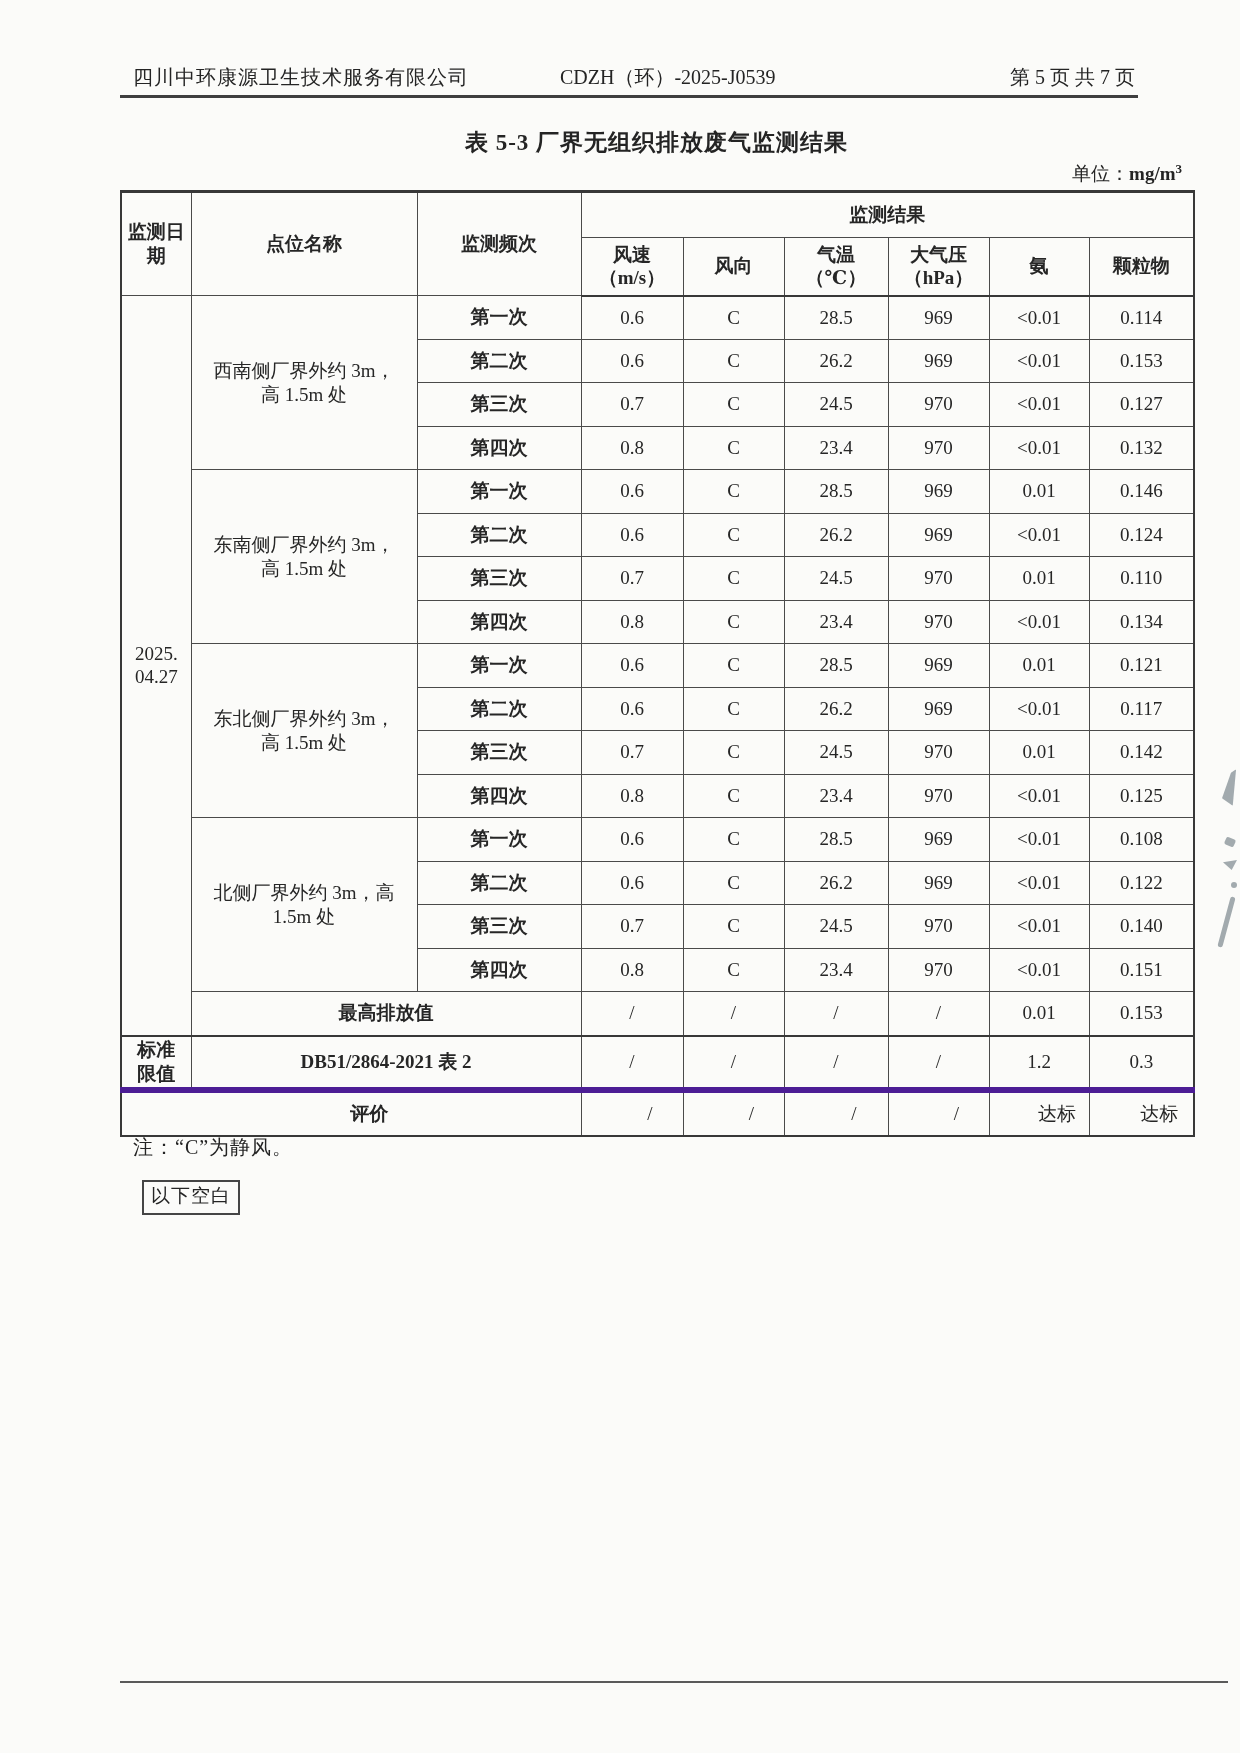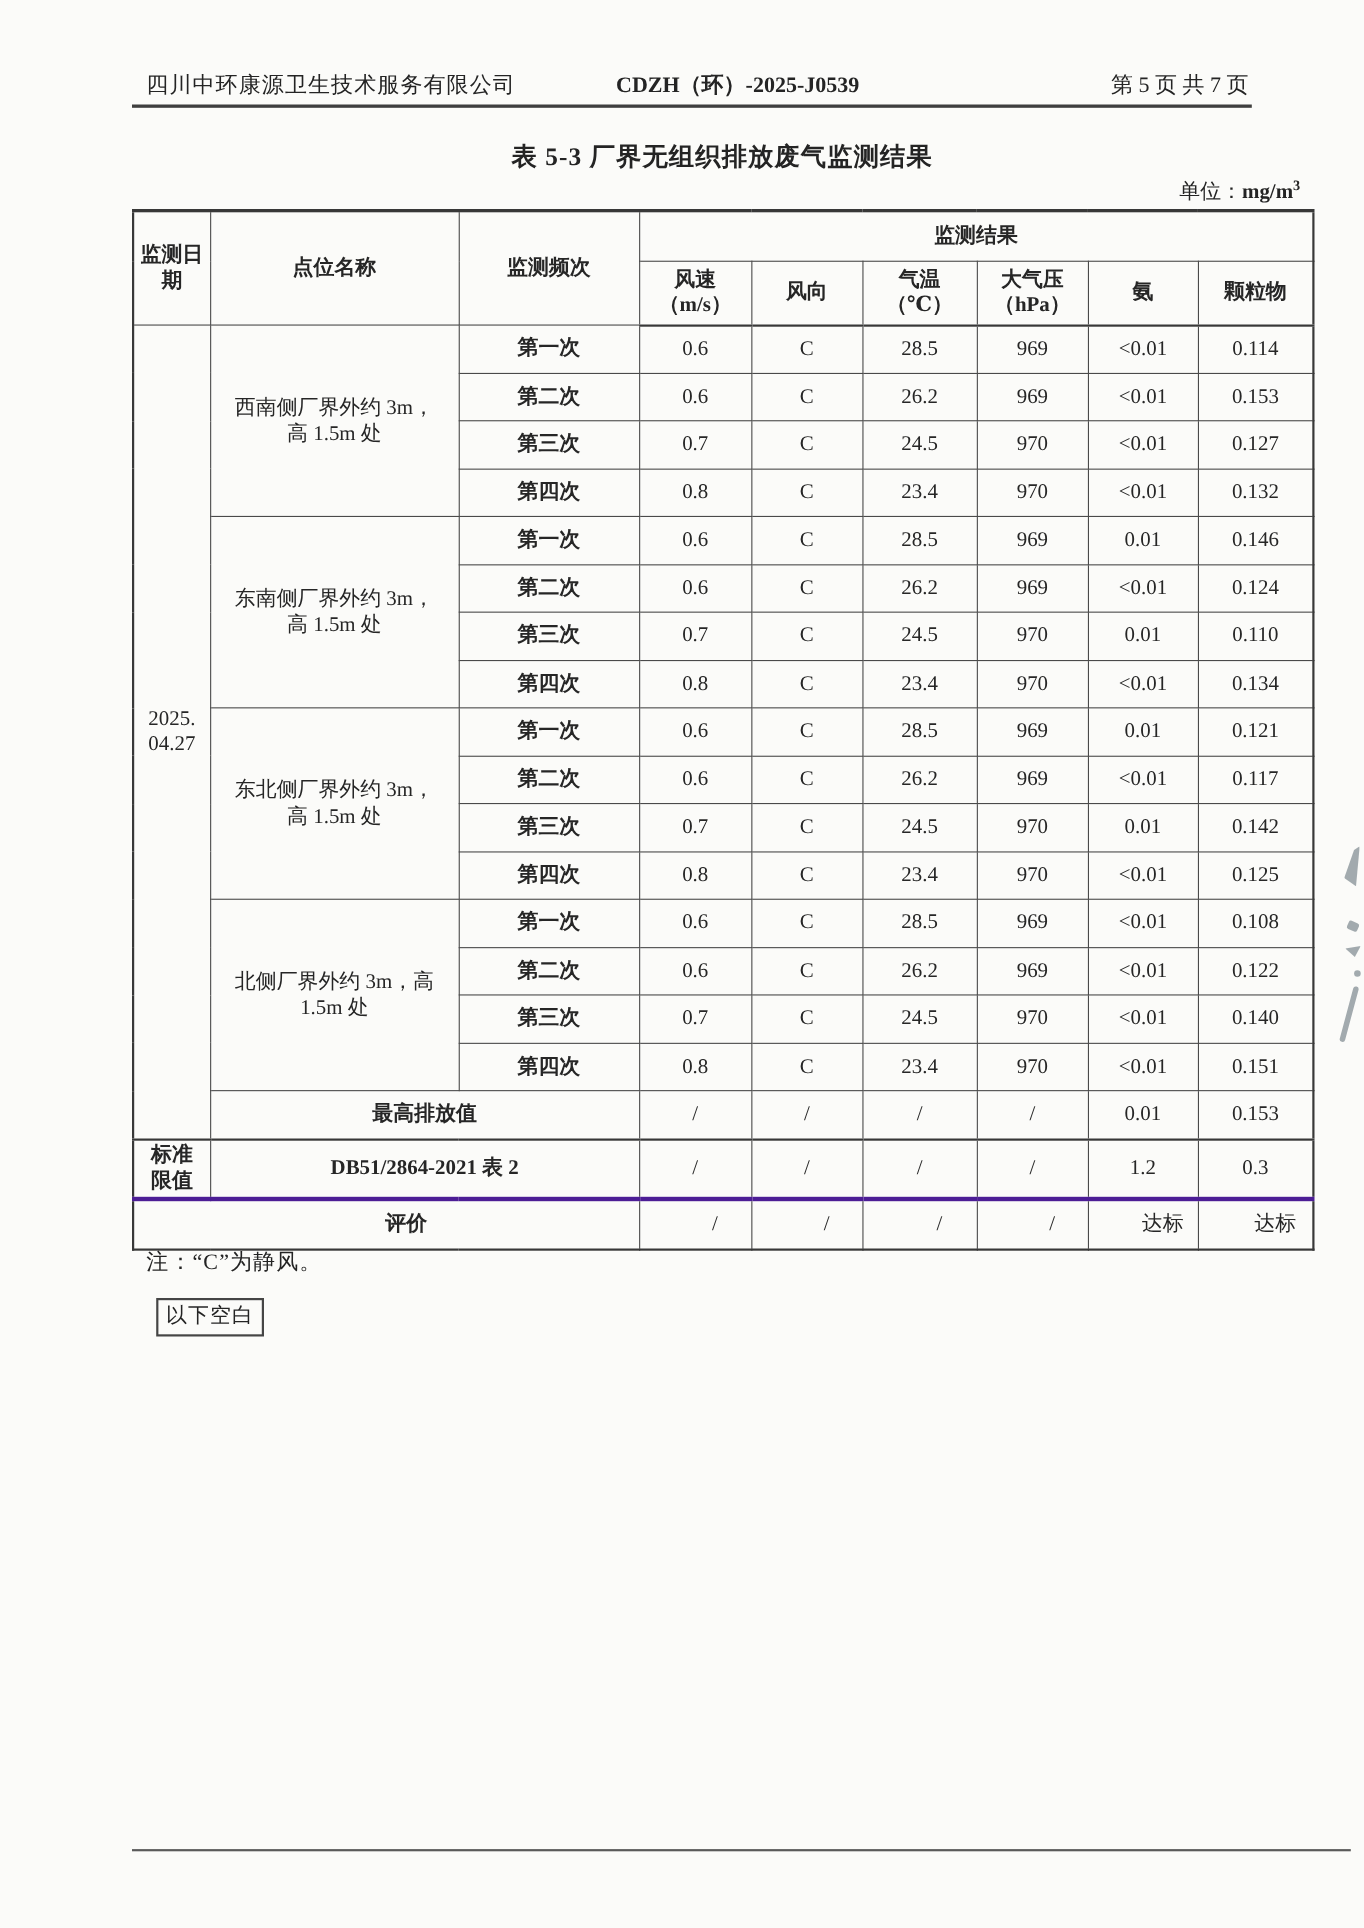--- a/index.html
+++ b/index.html
@@ -3,21 +3,21 @@
 <meta charset="utf-8">
 <style>
   html,body{margin:0;padding:0;background:#e9e9e7;}
   .page{
     position:relative;width:1240px;height:1753px;margin:0 auto;
     background:#fbfbf9;overflow:hidden;
     font-family:"Liberation Serif","DejaVu Serif",serif;color:#242424;
   }
   
   .hdr-company{position:absolute;left:133px;top:64px;font-size:20px;letter-spacing:1px;text-align:right;}
-  .hdr-report{position:absolute;left:560px;top:64px;font-size:20px;font-weight:bold;}
+  .hdr-report{position:absolute;left:560px;top:64px;font-size:20px;}
   .hdr-page{position:absolute;top:64px;right:105px;font-size:20px;margin-left:15px;}
   .hdr-rule{position:absolute;left:120px;top:95px;width:1018px;height:3px;background:#3f3f3f;}
   
   .title{position:absolute;left:120px;top:127px;width:1073px;text-align:center;
          font-size:23px;font-weight:bold;letter-spacing:1px;}
   .unit{position:absolute;top:161px;right:58px;font-size:19px;}
   .unit b{font-weight:bold;}
   .unit sup{font-size:13px;font-weight:bold;}
   
   table.doc{
@@ -31,21 +31,21 @@
   }
   tr.h1{height:46px;}
   tr.h2{height:58px;}
   tr.dr{height:43.5px;}
   tr.max-row{height:44px;margin-left:34px;}
   tr.limit-row{height:54px;margin-top:28px;}
   tr.eval-row{height:46px;}
   .b{font-weight:bold;}
   tr.h2 td{border-bottom:2px solid #383838;}
   tr.limit-row td{border-top:2px solid #383838;}
-  tr.eval-row td{border-top:4px solid #4c1d95;padding-left:36px;}
+  tr.eval-row td{border-top:6px solid #4c1d95;padding-left:36px;}
   td.site-cell{line-height:1.85;}
   td.date-cell{line-height:1.5;}
   
   .note{position:absolute;left:133px;top:1134px;font-size:20px;letter-spacing:1px;}
   .blank-box{position:absolute;left:142px;top:1180px;border:2px solid #454545;
              padding:1px 7px 4px 7px;font-size:19px;letter-spacing:1px;}
   
   .ftr-rule{position:absolute;left:120px;top:1681px;width:1108px;height:2px;background:#5a5a5a;}
   
   .smudge{position:absolute;background:#98a1a5;opacity:.9;}

